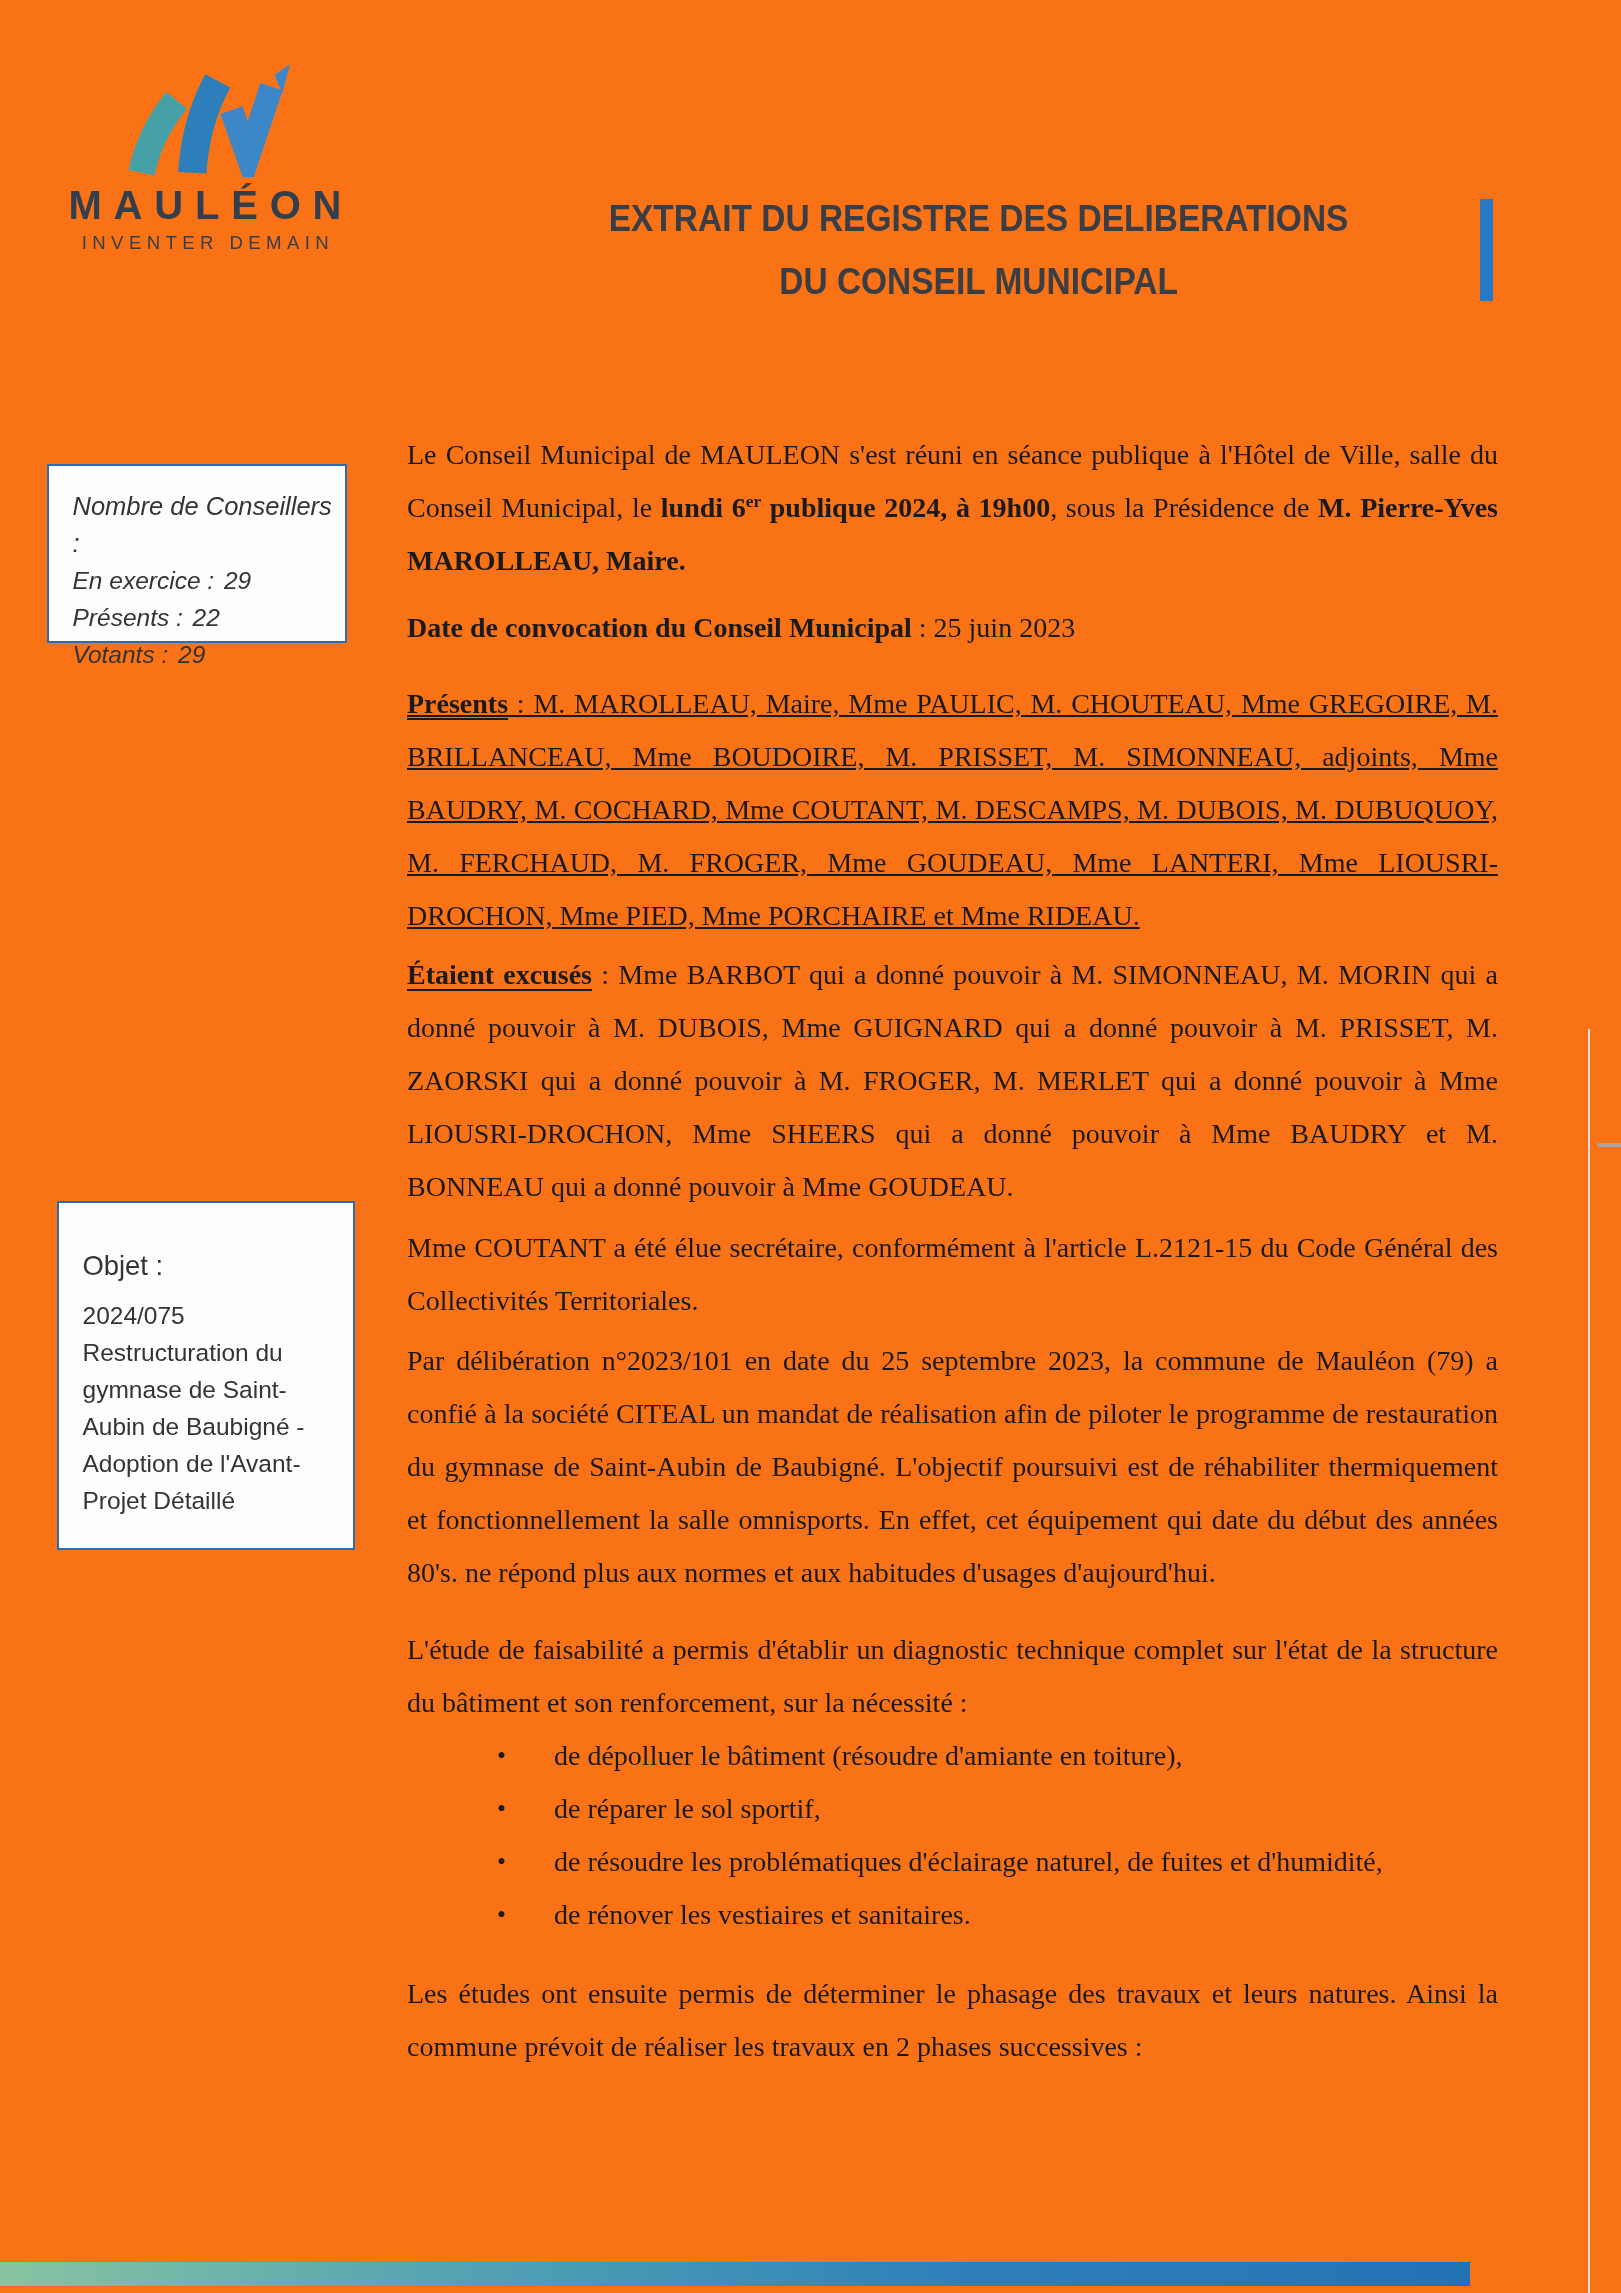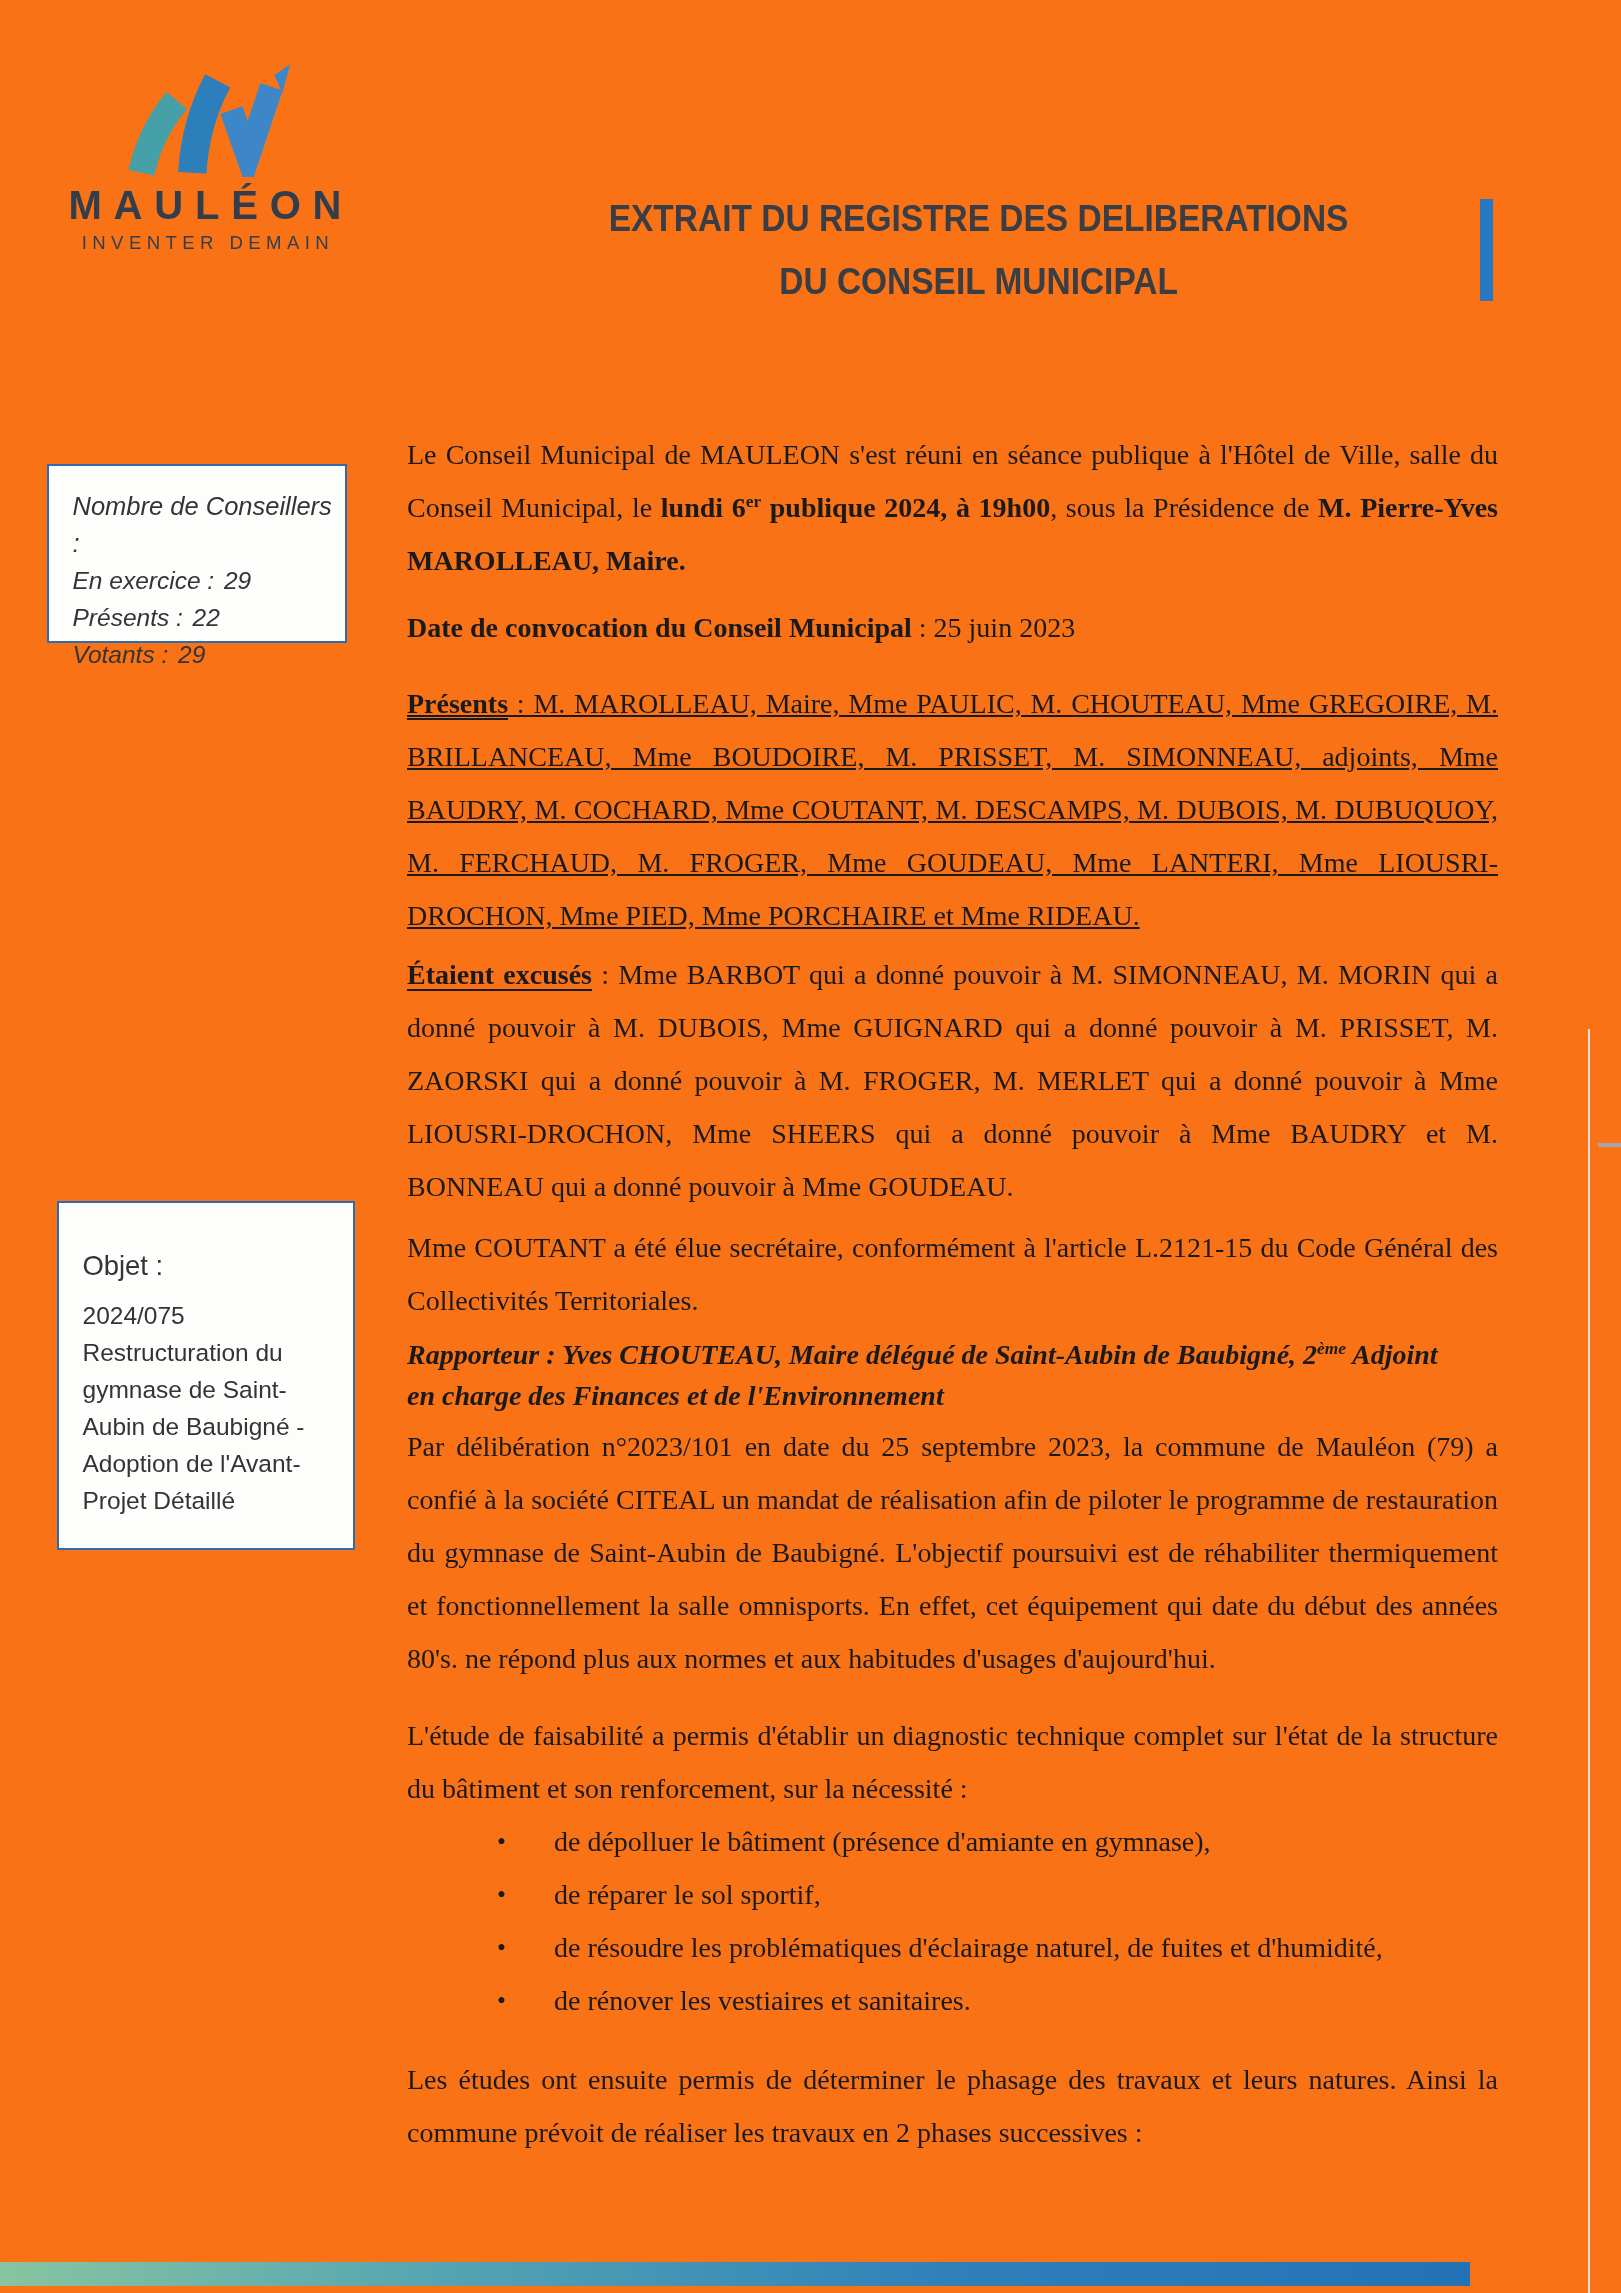--- a/index.html
+++ b/index.html
@@ -117,28 +117,27 @@
     <p class="para p-intro"><span>Le Conseil Municipal de MAULEON s'est réuni en séance publique à l'Hôtel de Ville, salle du Conseil Municipal, le </span><span class="t-bold">lundi 6</span><span class="t-bold sup">er</span><span class="t-bold"> publique 2024, à 19h00</span><span>, sous la Présidence de </span><span class="t-bold">M. Pierre-Yves MAROLLEAU, Maire.</span></p>
 
     <p class="para p-convocation"><span class="t-bold">Date de convocation du Conseil Municipal</span><span> : 25 juin 2023</span></p>
 
     <p class="para p-presents"><span class="t-bu">Présents</span><span> : M. MAROLLEAU, Maire, Mme PAULIC, M. CHOUTEAU, Mme GREGOIRE, M. BRILLANCEAU, Mme BOUDOIRE, M. PRISSET, M. SIMONNEAU, adjoints, Mme BAUDRY, M. COCHARD, Mme COUTANT, M. DESCAMPS, M. DUBOIS, M. DUBUQUOY, M. FERCHAUD, M. FROGER, Mme GOUDEAU, Mme LANTERI, Mme LIOUSRI-DROCHON, Mme PIED, Mme PORCHAIRE et Mme RIDEAU.</span></p>
 
     <p class="para p-excused"><span class="t-bu">Étaient excusés</span><span> : Mme BARBOT qui a donné pouvoir à M. SIMONNEAU, M. MORIN qui a donné pouvoir à M. DUBOIS, Mme GUIGNARD qui a donné pouvoir à M. PRISSET, M. ZAORSKI qui a donné pouvoir à M. FROGER, M. MERLET qui a donné pouvoir à Mme LIOUSRI-DROCHON, Mme SHEERS qui a donné pouvoir à Mme BAUDRY et M. BONNEAU qui a donné pouvoir à Mme GOUDEAU.</span></p>
 
     <p class="para p-secretary">Mme COUTANT a été élue secrétaire, conformément à l'article L.2121-15 du Code Général des Collectivités Territoriales.</p>
 
-    <p class="para p-rapporteur"><span>Rapporteur : Yves CHOUTEAU, Maire délégué de Saint-Aubin de Baubigné, 2</span><span class="sup">ème</span><span> Adjoint</span><br><span>en charge des Finances et de l'Environnement</span></p>
 
     <p class="para p-mandate">Par délibération n°2023/101 en date du 25 septembre 2023, la commune de Mauléon (79) a confié à la société CITEAL un mandat de réalisation afin de piloter le programme de restauration du gymnase de Saint-Aubin de Baubigné. L'objectif poursuivi est de réhabiliter thermiquement et fonctionnellement la salle omnisports. En effet, cet équipement qui date du début des années 80's. ne répond plus aux normes et aux habitudes d'usages d'aujourd'hui.</p>
 
     <p class="para p-study">L'étude de faisabilité a permis d'établir un diagnostic technique complet sur l'état de la structure du bâtiment et son renforcement, sur la nécessité :</p>
 
     <ul class="bullet-list">
-      <li><span class="dot">•</span><span>de dépolluer le bâtiment (présence d'amiante en gymnase),</span></li>
+      <li><span class="dot">•</span><span>de dépolluer le bâtiment (résoudre d'amiante en toiture),</span></li>
       <li><span class="dot">•</span><span>de réparer le sol sportif,</span></li>
       <li><span class="dot">•</span><span>de résoudre les problématiques d'éclairage naturel, de fuites et d'humidité,</span></li>
       <li><span class="dot">•</span><span>de rénover les vestiaires et sanitaires.</span></li>
     </ul>
 
     <p class="para p-phases">Les études ont ensuite permis de déterminer le phasage des travaux et leurs natures. Ainsi la commune prévoit de réaliser les travaux en 2 phases successives :</p>
 
   </div>
 
   <div class="footer-bar"></div>

